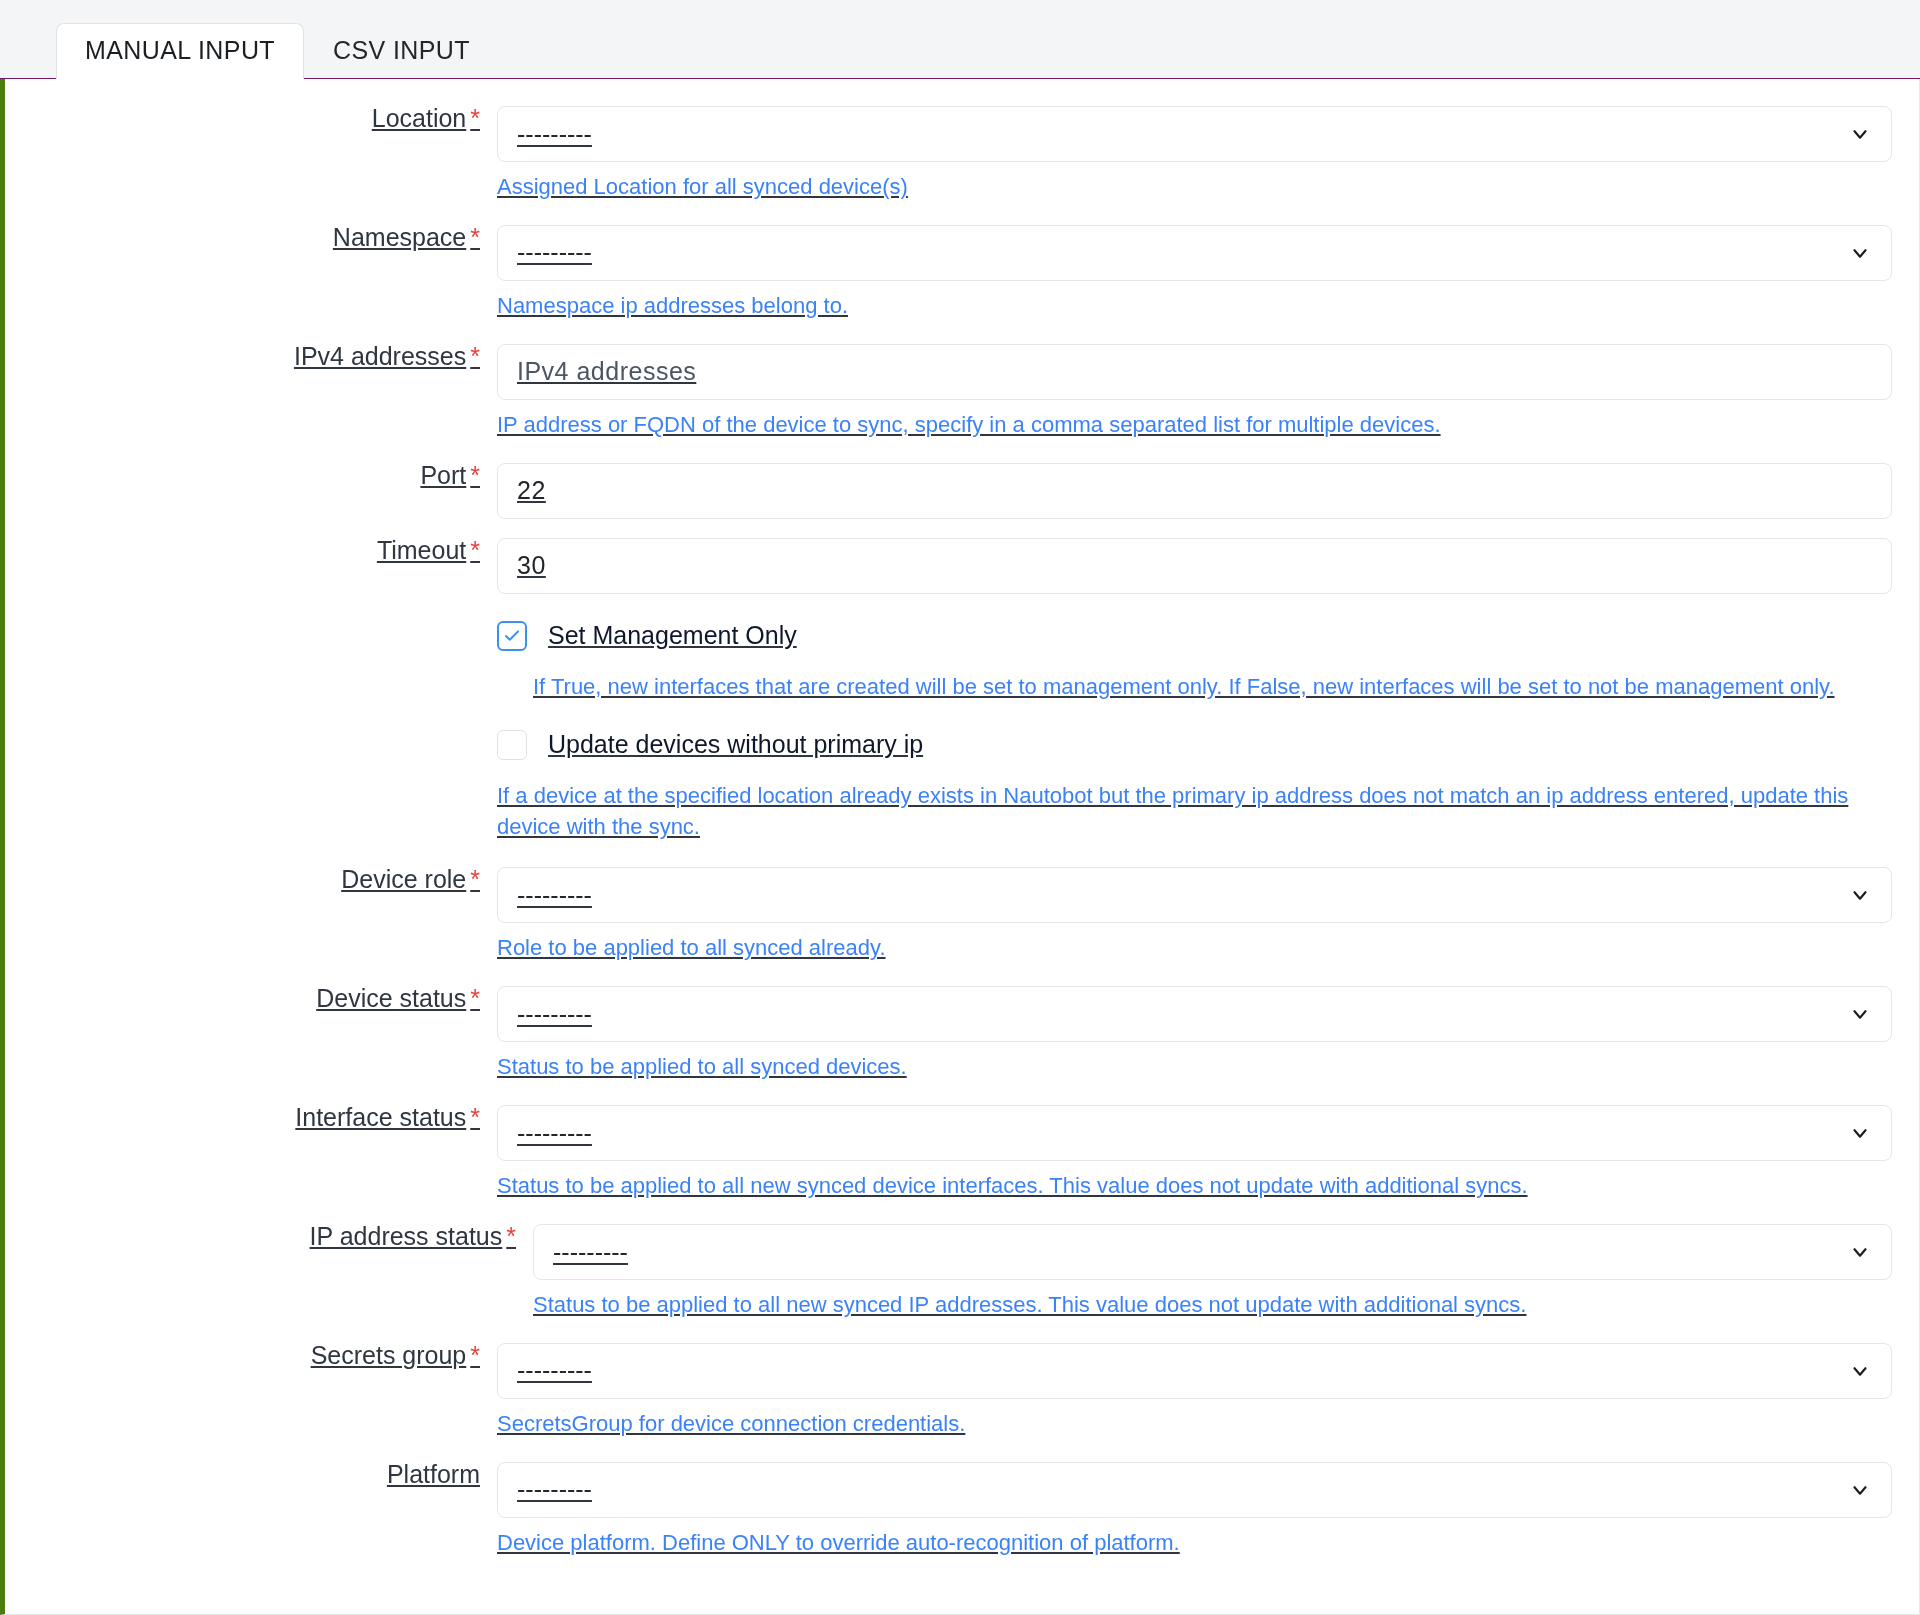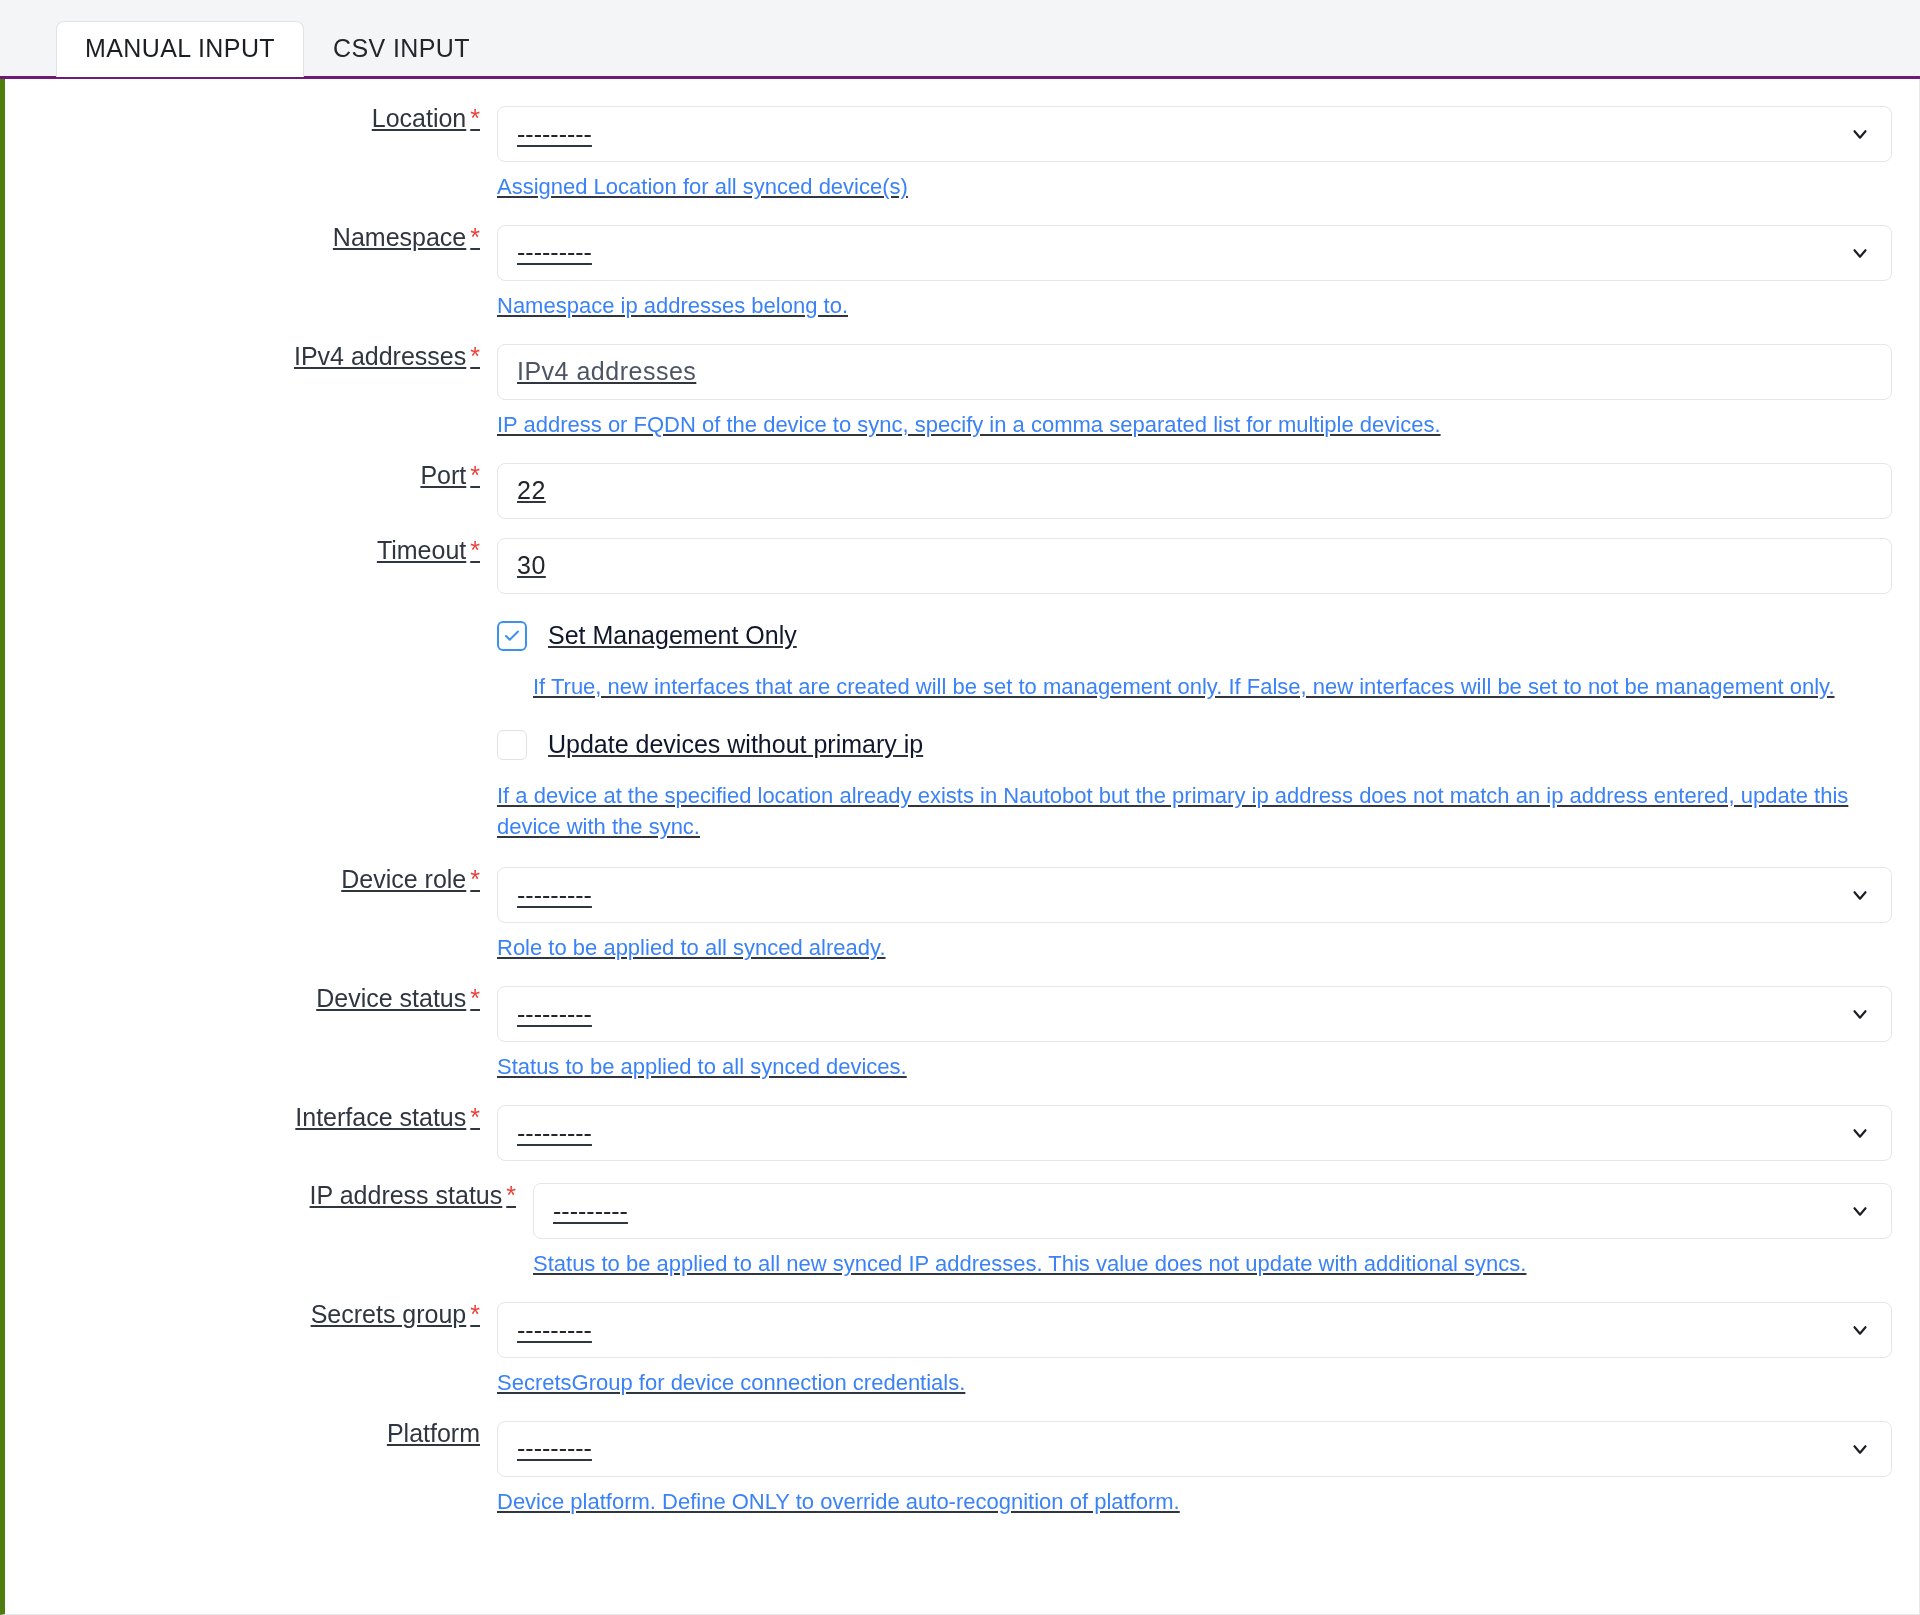--- a/index.html
+++ b/index.html
@@ -21,21 +21,21 @@
     box-sizing: border-box;
     padding: 0;
     position: relative;
     background: #ffffff;
   }
 
   
   .tab-strip {
     height: 79px;
     background: #f4f5f6;
-    border-bottom: 3px solid #701a75;
+    border-bottom: 1px solid #701a75;
     display: flex;
     align-items: flex-end;
     padding-left: 56px;
     box-sizing: border-box;
     position: relative;
   }
   .tab {
     font-size: 25px;
     letter-spacing: 0.4px;
     color: #23272b;
@@ -338,20 +338,21 @@
         </div>
         <div class="field-col">
           <div class="control">
             <span class="value dashes">---------</span>
             <span class="chevron">
               <svg width="22" height="22" viewBox="0 0 24 24" fill="none" stroke="#1b1f24" stroke-width="2.4" stroke-linecap="round" stroke-linejoin="round">
                   <polyline points="6 9 12 16 18 9"></polyline>
                 </svg>
             </span>
           </div>
+          <div class="help">Status to be applied to all new synced device interfaces. This value does not update with additional syncs.</div>
         </div>
       </div>
     </div>
 
     <div style="padding-top:22px;padding-left:36px;">
       <div class="row">
         <div class="label-col">
           <span>IP address status</span><span class="req">*</span>
         </div>
         <div class="field-col">

